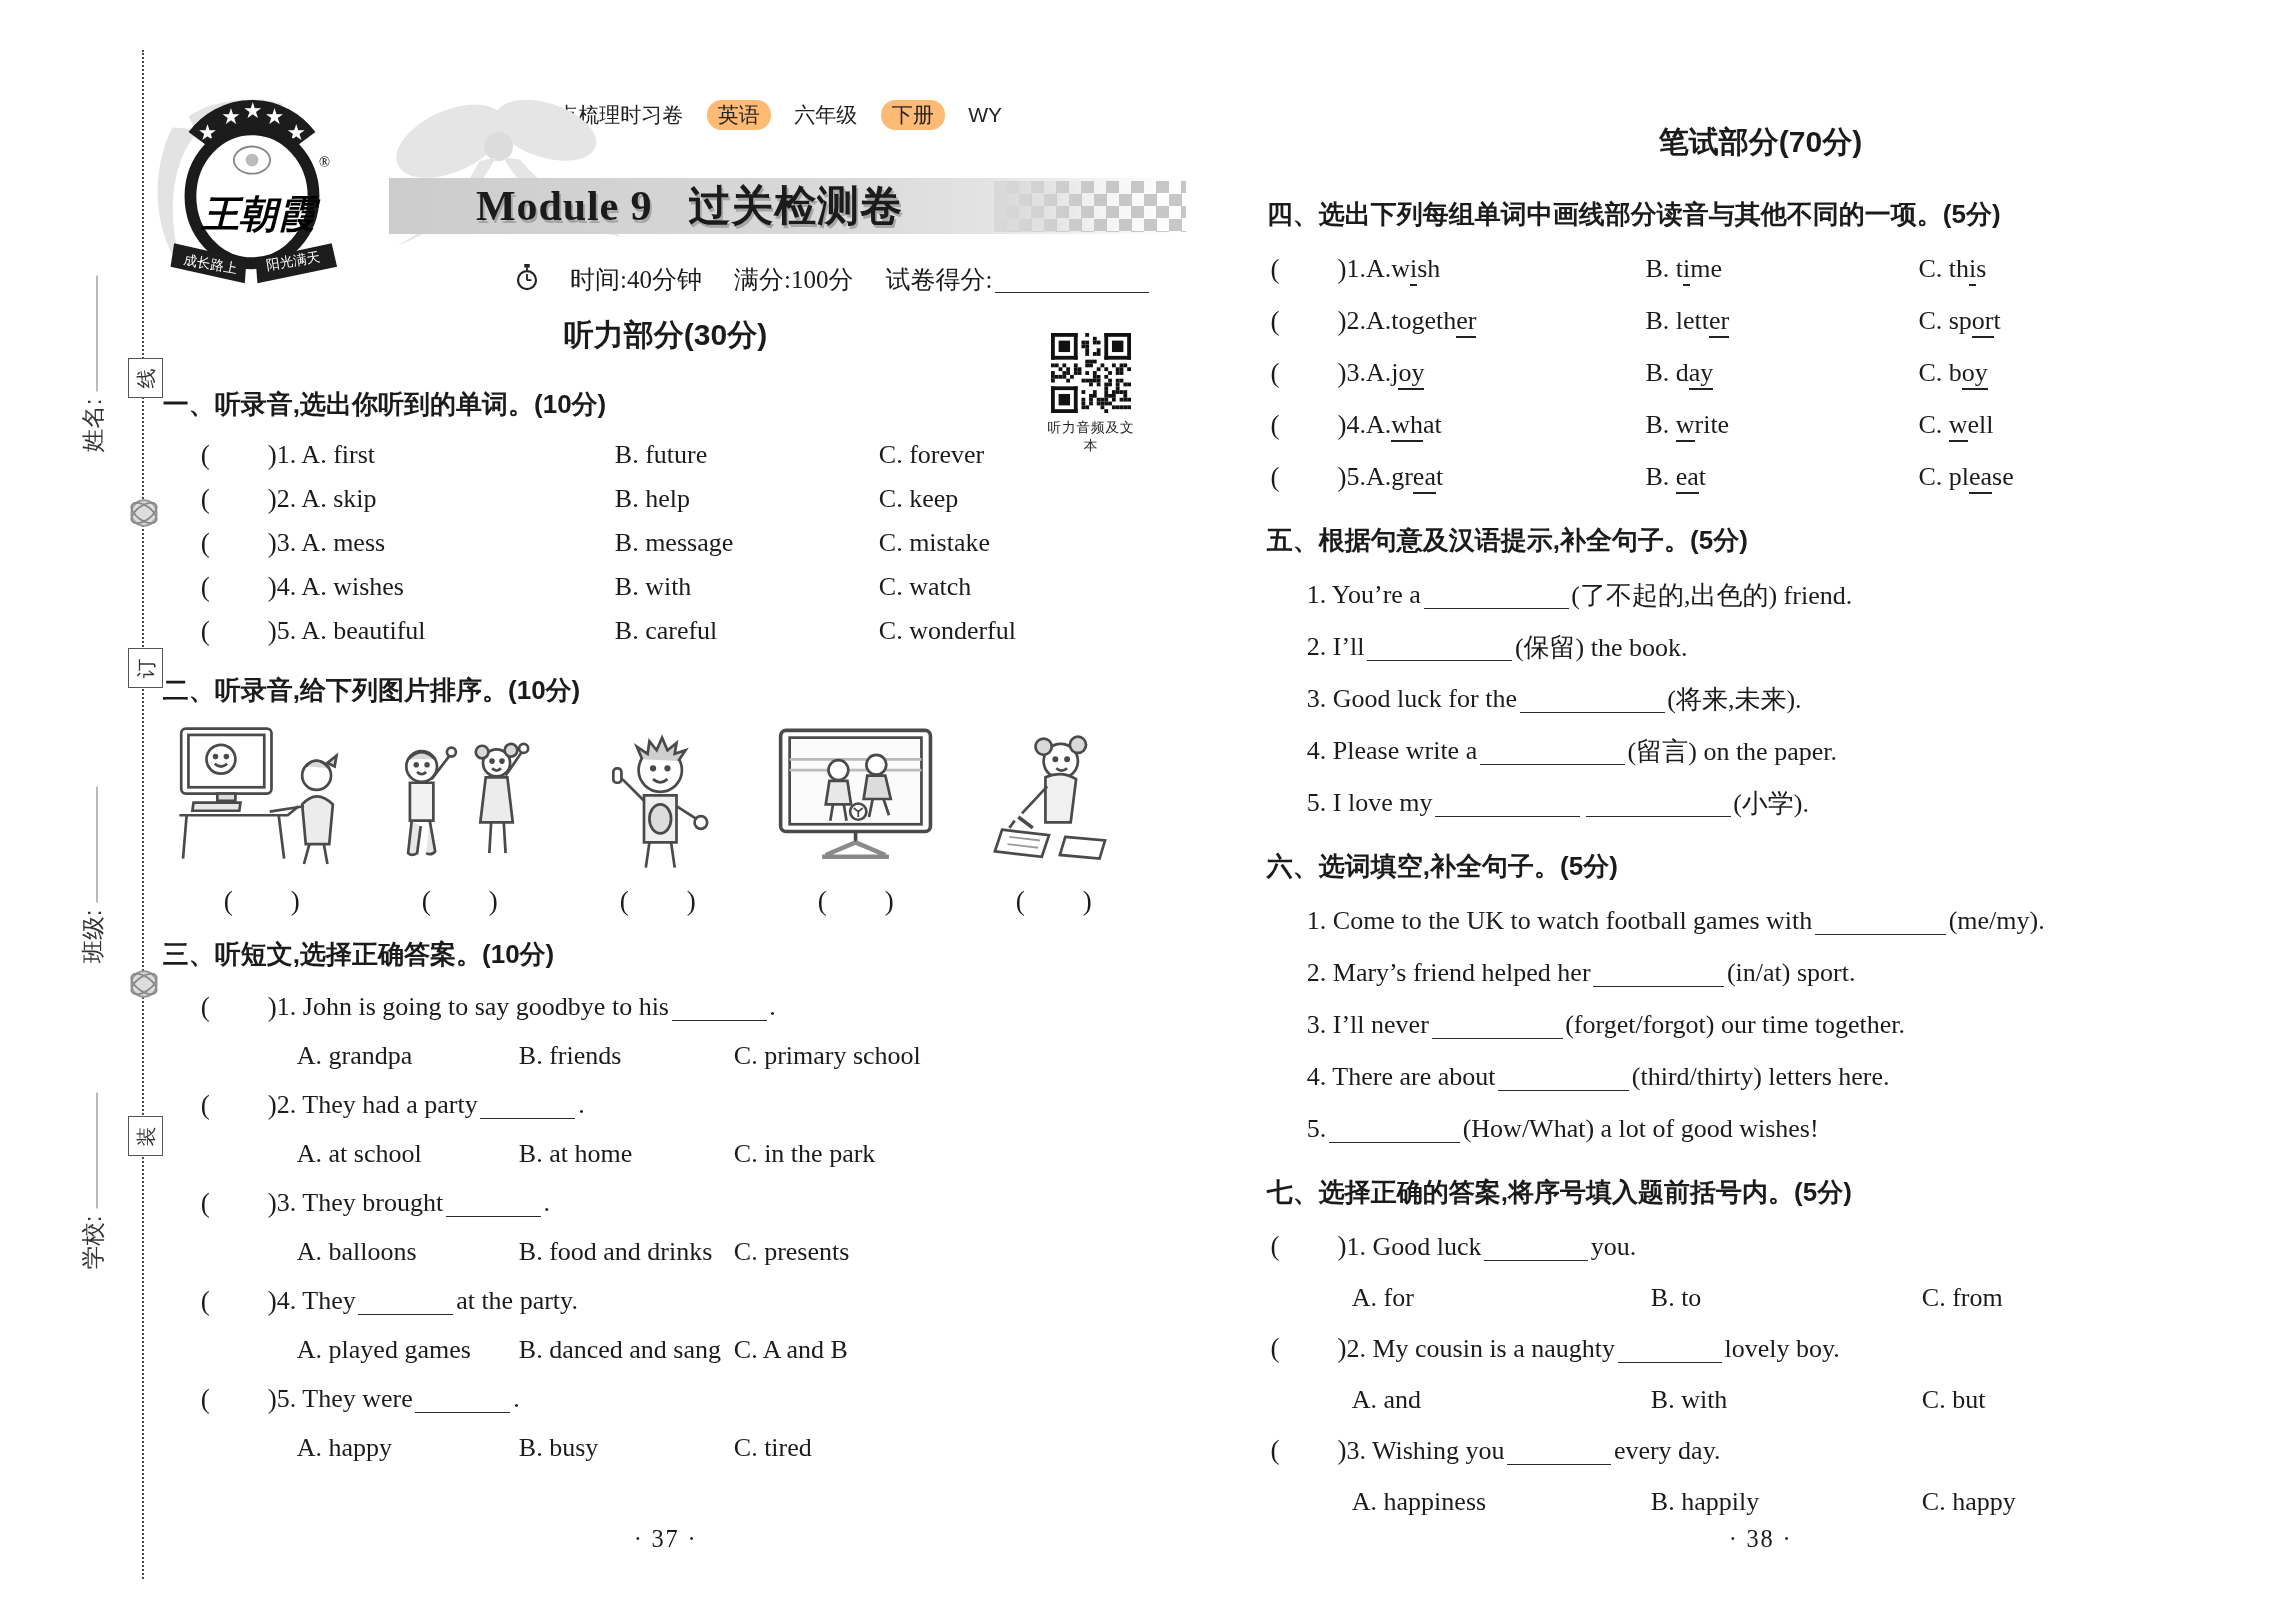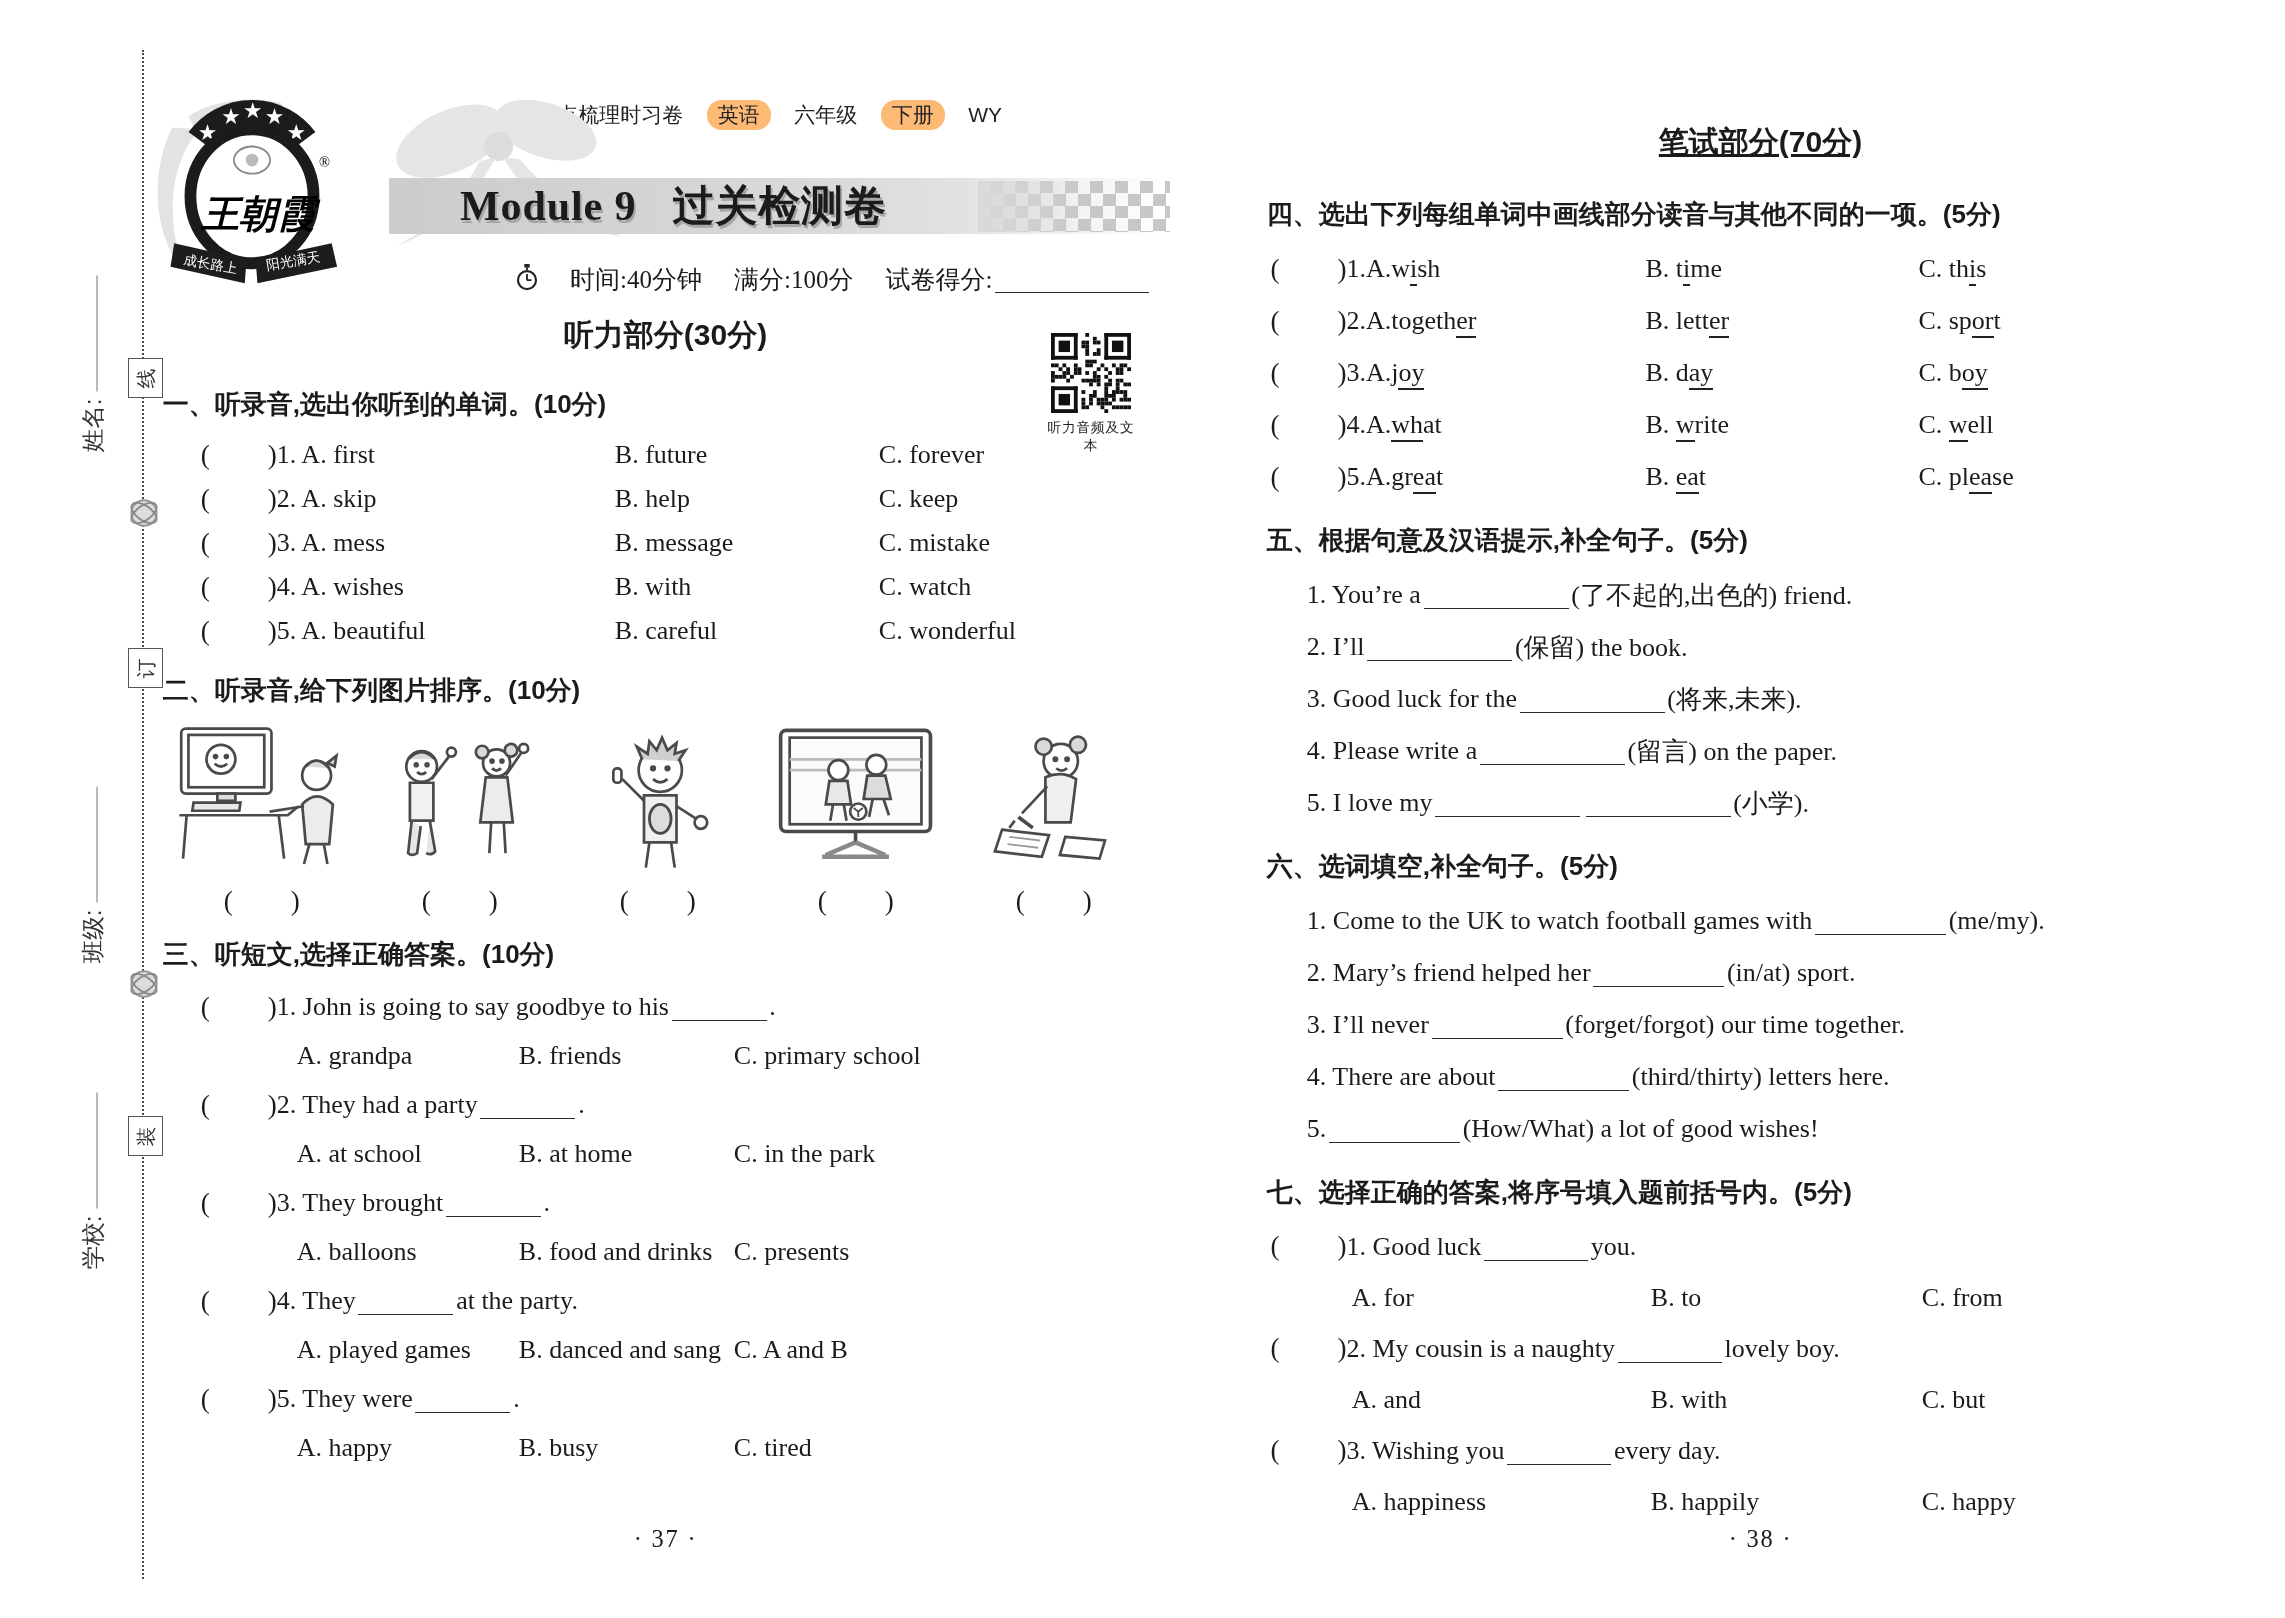--- a/index.html
+++ b/index.html
@@ -21,35 +21,35 @@
   
   .page{position:absolute;top:80px;height:1502px;}
   #page-left{left:161px;width:1009px;}
   #page-right{left:1265px;width:991px;}
   #doc-header{position:absolute;top:20px;right:168px;display:flex;gap:23.5px;align-items:center;
               font-family:"Liberation Sans",sans-serif;font-size:21px;color:#222;}
   .pill{background:#fdba74;border-radius:14.5px;padding:0.9px 11px;}
   #logo{position:absolute;top:3.6px;left:-14.5px;width:210px;height:201px;z-index:2;}
   #bow{position:absolute;top:-3.6px;left:190px;width:326px;height:181px;z-index:0;}
   #title-band{position:absolute;top:98px;left:228px;width:776px;height:56px;z-index:1;
-              background:linear-gradient(to right,#cccccc,#d9d9d9 55%,#e2e2e2 74%,rgba(226,226,226,0));}
+              background:linear-gradient(to right,#cccccc,#d9d9d9 55%,#e2e2e2 74%,rgba(226,226,226,0));padding-left:16px;}
   .checker{position:absolute;right:-5.4px;top:2.7px;width:192px;height:51px;
            background:repeating-conic-gradient(#c7c7c7 0% 25%,rgba(0,0,0,0) 0% 50%);background-size:25px 25px;}
   .checker:after{content:'';position:absolute;inset:0;background:linear-gradient(to right,#d9d9d9,rgba(217,217,217,0) 55%);}
   #title-text{position:relative;z-index:2;padding-left:71px;line-height:56px;font-size:42px;font-weight:bold;
               letter-spacing:0.9px;text-shadow:1.8px 2.7px 0 rgba(150,150,150,.75);white-space:nowrap;}
   #title-text .gap{display:inline-block;width:36px;}
   #meta{position:absolute;top:181px;left:355px;display:flex;gap:32px;align-items:baseline;font-size:25px;z-index:2;}
   #meta .sw{position:relative;top:2.7px;}
   #qr{position:absolute;top:253px;left:882px;width:96px;text-align:center;z-index:2;}
   #qr .cap{font-size:13.6px;letter-spacing:0.9px;margin-top:1.8px;color:#222;}
   .part-title{position:absolute;left:0;right:0;text-align:center;font-size:30px;font-weight:bold;
               font-family:"Liberation Sans",sans-serif;}
   #page-left .part-title{top:235px;}
-  #page-right .part-title{top:42px;text-decoration:underline;}
+  #page-right .part-title{top:42px;}
   .content{position:absolute;left:1.8px;}
   #content-left{top:295px;width:1002px;}
   #content-right{top:105px;width:986px;}
   .sec-heading{font-size:26px;font-weight:bold;font-family:"Liberation Sans",sans-serif;margin:20px 0 11px;}
   .content .sec-heading:first-child{margin-top:12px;}
   
   .bracket{display:inline-flex;justify-content:space-between;width:76px;font-size:27px;flex:none;}
   .brgap{width:45px;}
   .blank{display:inline-block;border-bottom:1.8px solid #2a2a2a;height:27px;vertical-align:-5.4px;margin:0 2.7px;flex:none;}
   .row-s1{display:grid;grid-template-columns:414px 264px 1fr;align-items:center;height:44px;font-size:26px;padding-left:38px;}

